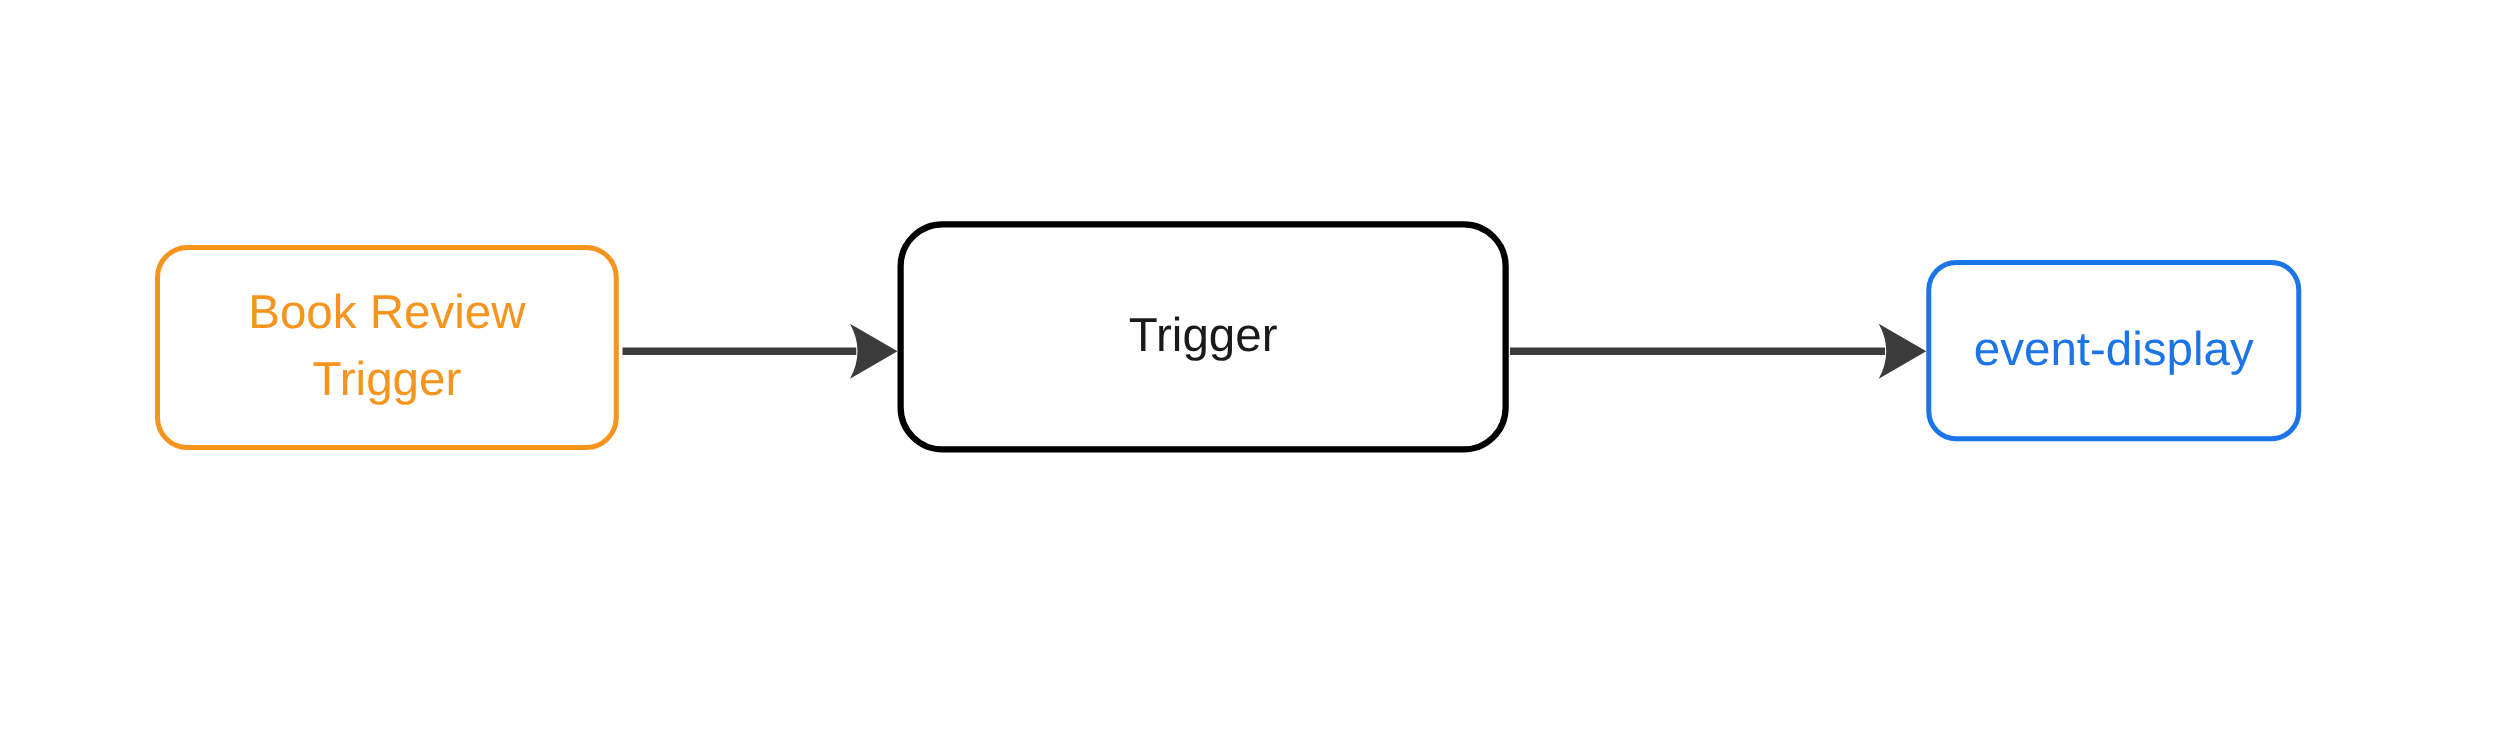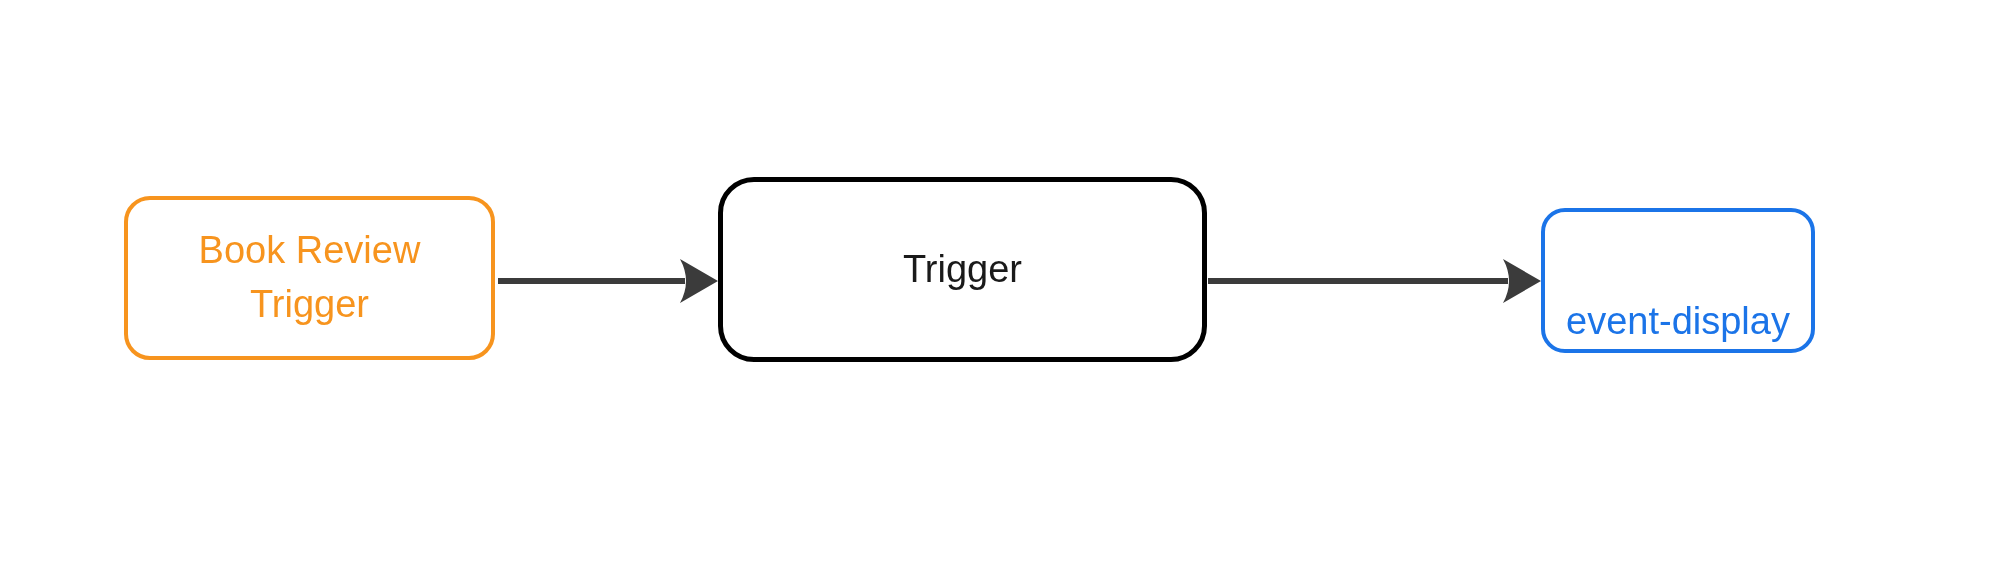--- a/index.html
+++ b/index.html
@@ -43,25 +43,24 @@
   .node-trigger {
     left: 718px; top: 177px;
     width: 489px; height: 185px;
     border: 5px solid var(--trigger-border);
     border-radius: 36px;
     color: var(--trigger-text);
     justify-content: center;
   }
   .node-sink {
     left: 1541px; top: 208px;
-    width: 274px; height: 145px;
+    width: 300px; height: 145px;
     border: 4px solid var(--sink-color);
     border-radius: 24px;
     color: var(--sink-color);
-    justify-content: flex-end;
   }
   .edge {
     position: absolute;
     display: block;
   }
   .edge-1 { left: 497px; top: 256px; }
   .edge-2 { left: 1207px; top: 256px; }
   .edge line { stroke: var(--arrow-color); stroke-width: 6; }
   .edge path { fill: var(--arrow-color); }
 </style>

